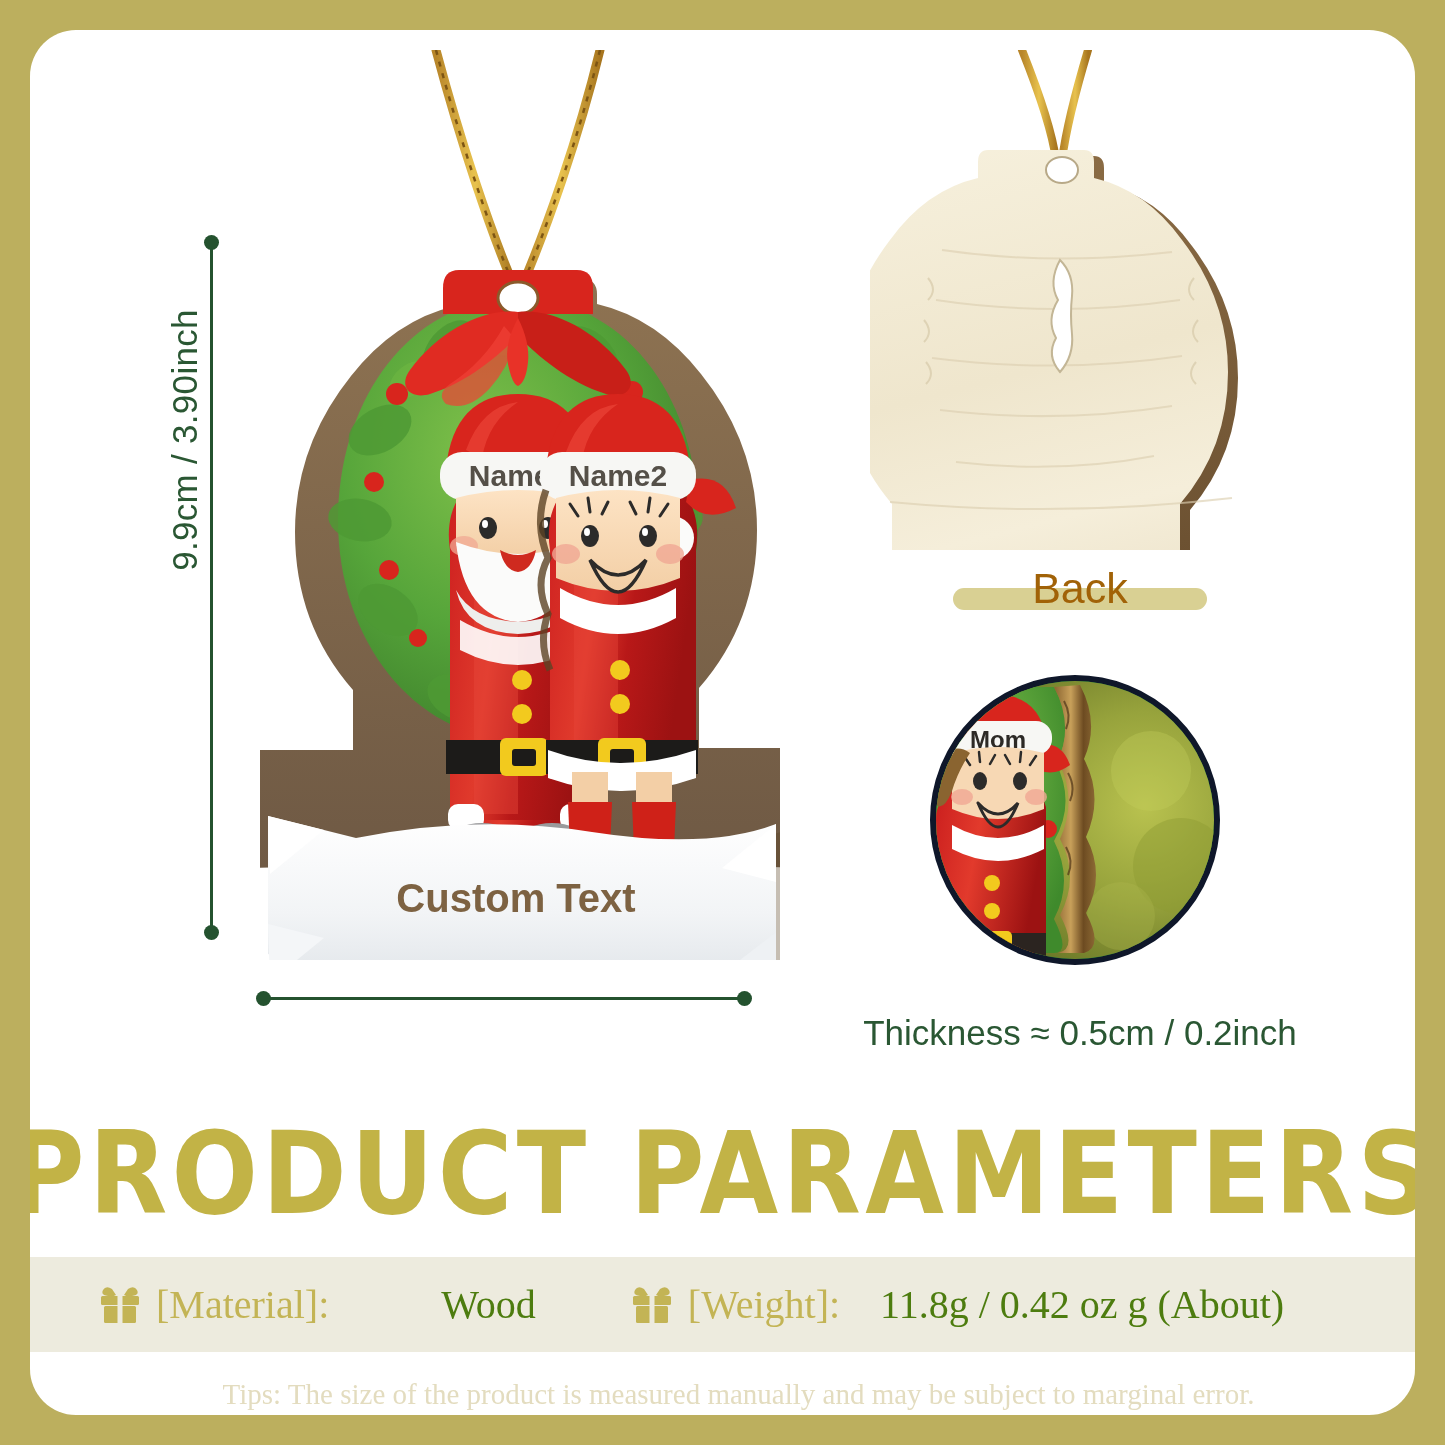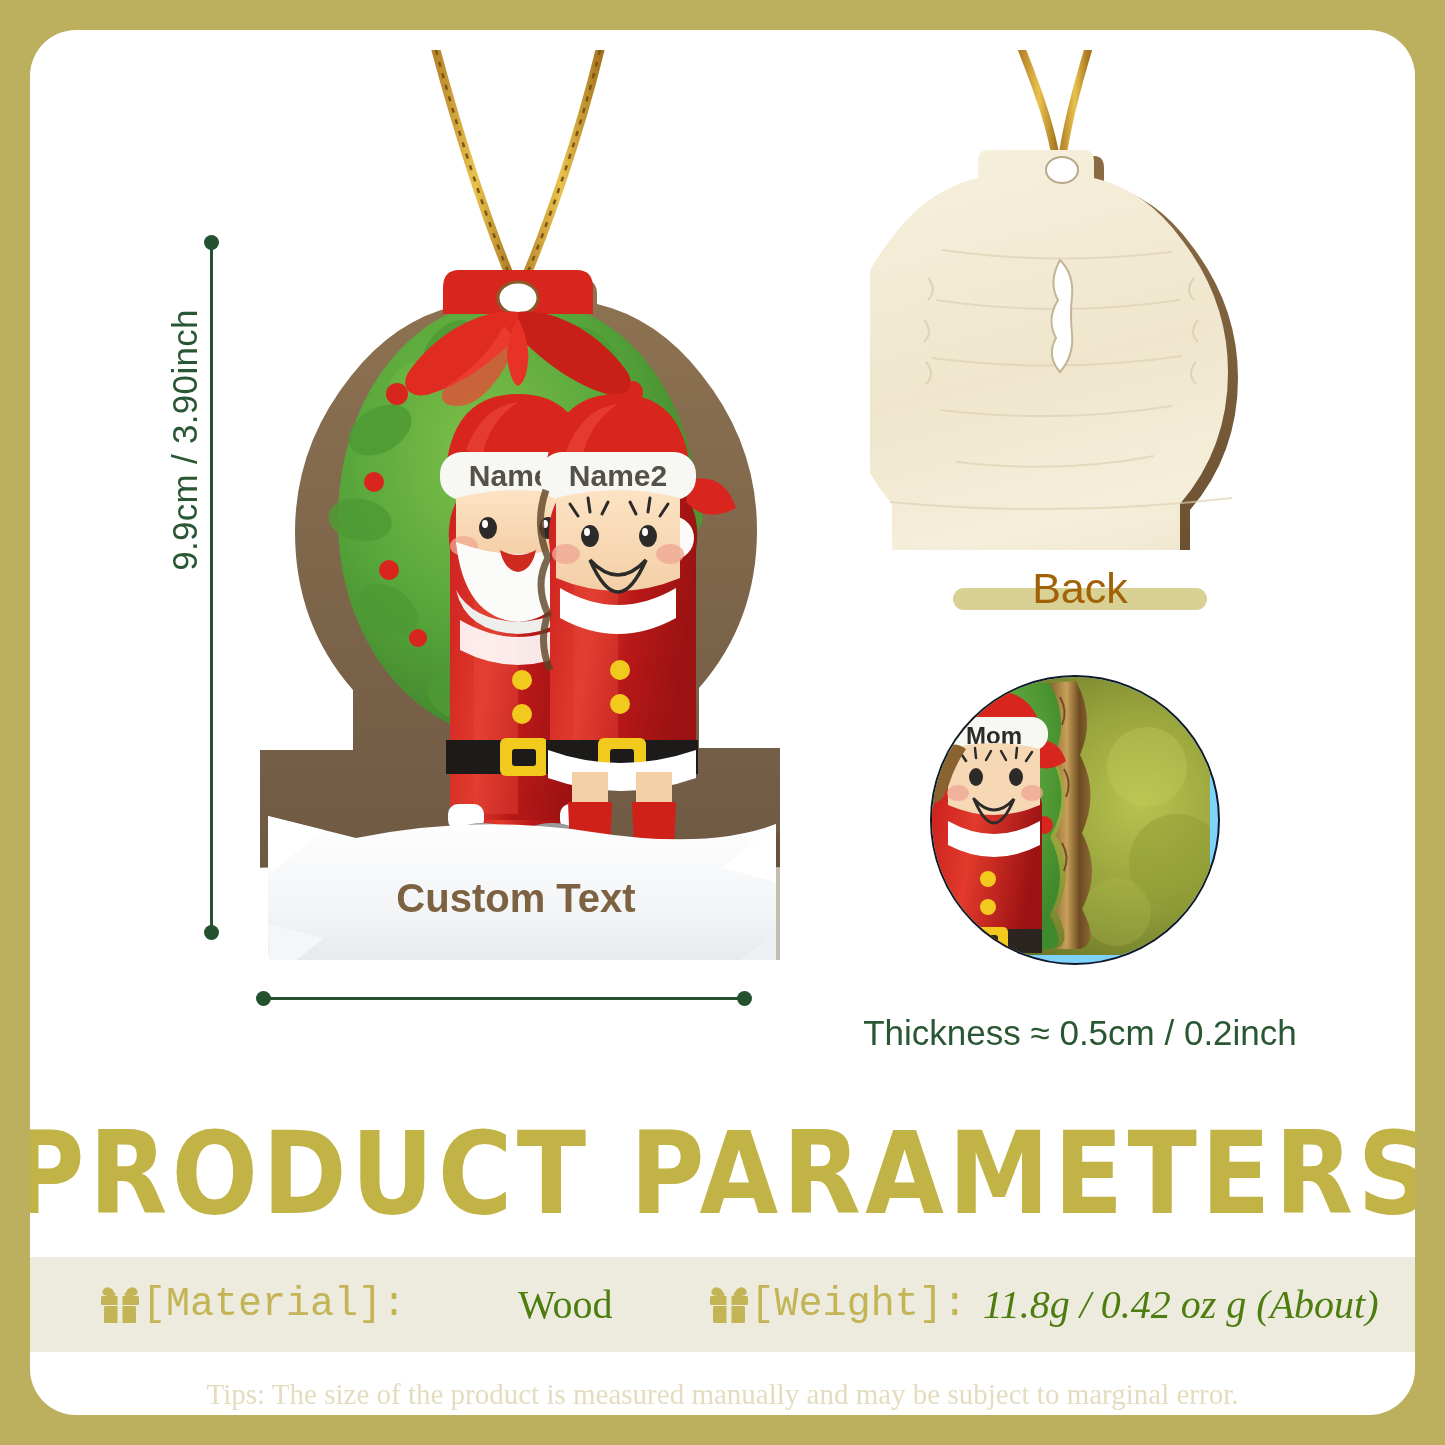--- a/index.html
+++ b/index.html
@@ -68,23 +68,23 @@
     background:#D9D093;border-radius:11px;
   }
   .back-label .txt{
     position:relative;color:#a16207;font-size:43px;line-height:56px;
   }
 
   
   .circle-inset{
     position:absolute;left:900px;top:645px;width:290px;height:290px;
     border-radius:50%;
-    border:2px solid #0f172a;
+    border:6px solid #0f172a;
     overflow:hidden;
-    background:#7dd3fc;
+    background:#15803d;
     box-sizing:border-box;
   }
   .thick-label{
     position:absolute;left:820px;top:983px;width:460px;
     text-align:center;color:#2A5733;font-size:35px;white-space:nowrap;
   }
 
   
   .pp-title{
     position:absolute;left:0;top:1078px;width:1385px;
@@ -102,32 +102,32 @@
   .spec-bar{
     position:absolute;left:0;top:1227px;width:1385px;height:95px;
     background:#EDEBDE;
     display:flex;align-items:center;
   }
   .spec{display:flex;align-items:center;}
   .spec.mat{margin-left:68px;}
   .spec.wgt{margin-left:94px;}
   .gift-icon{width:44px;height:44px;display:block;}
   .spec-key{
-    color:#C3B455;font-family:Liberation Mono, monospace;
-    font-size:40px;white-space:nowrap;
+    color:#C3B455;font-family:Liberation Serif, serif;
+    font-size:40px;margin-left:14px;white-space:nowrap;
   }
   .spec-val{
     color:#4d7c0f;font-family:"Liberation Serif", serif;
     font-size:40px;white-space:nowrap;
   }
   .spec.mat .spec-val{margin-left:112px;}
-  .spec.wgt .spec-val{margin-left:16px;font-style:italic;}
+  .spec.wgt .spec-val{margin-left:40px;}
 
   .tips{
-    position:absolute;left:0;top:1348px;width:1385px;
+    position:absolute;left:16px;top:1348px;width:1385px;
     text-align:center;
     color:#E3DCBF;
     font-family:"Liberation Serif", serif;
     font-size:29px;white-space:nowrap;
   }
 </style>
 </head>
 <body>
 
 <div class="frame">

